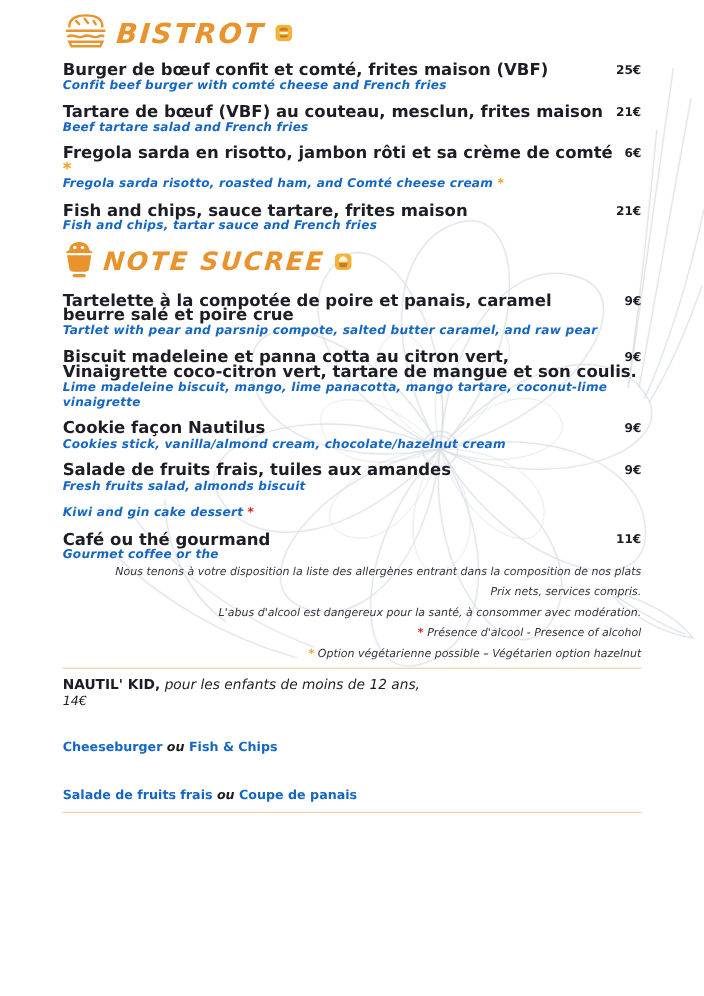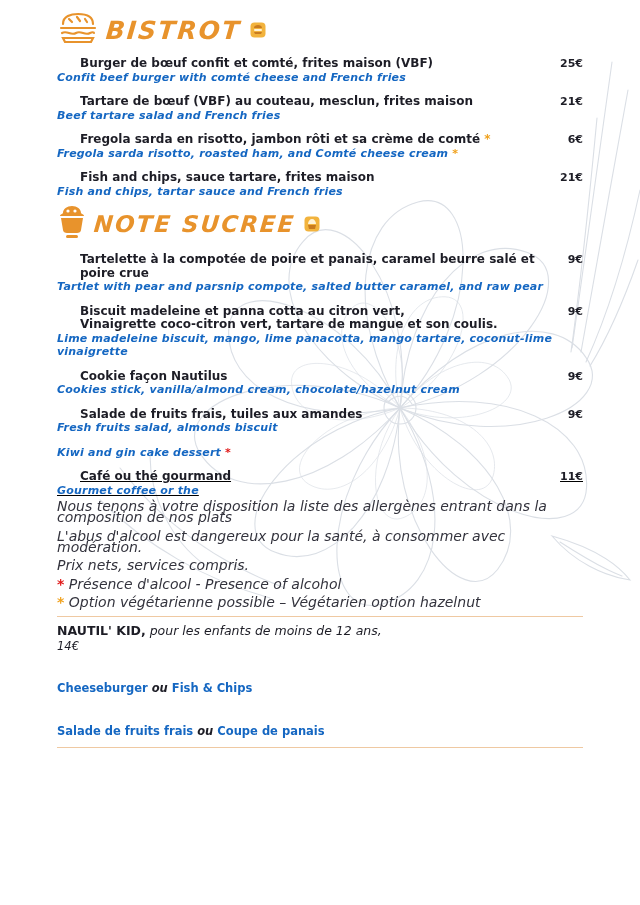--- a/index.html
+++ b/index.html
@@ -23,28 +23,28 @@
   .section-header.second { margin-top:4px; }
   .brand-title {
     font-size:25px; font-weight:bold; font-style:italic;
     color:var(--accent,#E8932C); letter-spacing:2px;
     transform:skewX(-5deg); white-space:nowrap;
   }
   .emoji-badge { display:inline-block; width:16px; height:16px; margin-left:2px; }
 
   .item { margin-bottom:11px; }
   .row { display:flex; justify-content:space-between; align-items:flex-start; }
-  .fr { font-size:12px; font-weight:bold; color:#1d1d26; line-height:13.5px;margin-left:23px; }
+  .fr { font-size:15px; font-weight:bold; color:#1d1d26; line-height:13.5px; }
   .en { font-size:11px; font-weight:bold; font-style:italic; color:var(--blue,#1567C2); line-height:13.5px; letter-spacing:0.2px; }
   .price { font-size:11px; font-weight:bold; color:#1d1d26; white-space:nowrap; margin-left:10px; }
   .mk { font-weight:bold; font-style:normal; }
   .mk-gold { color:var(--gold,#F0A11C); }
   .mk-red  { color:var(--red,#E01818); }
 
-  .footnotes { text-align:left; font-style:italic; font-size:14px; color:#33333d; margin-top:3px; }
+  .footnotes { text-align:right; font-style:italic; font-size:10px; color:#33333d; margin-top:3px; }
   .footnote { margin-bottom:7.5px; line-height:11px; }
 
   .divider { border:none; border-top:1px solid var(--divider,#EFC9A2); margin:4px 0 6px 0; }
 
   .kids { text-align:left; margin:4px 0 8px 0; color:#1d1d26; }
   .kids-line1 { font-size:12.5px; line-height:15px; }
   .kids-name { font-weight:bold; }
   .kids-sub { font-style:italic; }
   .kids-price { font-style:italic; font-size:11.5px; margin:1px 0 2px 0; }
   .kids-option { font-size:11.5px; font-weight:bold; color:var(--blue,#1567C2); line-height:15px;margin-top:28px; }
@@ -207,32 +207,32 @@
         <span class="fr">Salade de fruits frais, tuiles aux amandes</span>
         <span class="price">9€</span>
       </div>
       <div class="en">Fresh fruits salad, almonds biscuit</div>
     </div>
 
     <div class="item">
       <div class="en"><span>Kiwi and gin cake dessert</span> <span class="mk mk-red">*</span></div>
     </div>
 
-    <div class="item" style="margin-bottom:4px;text-decoration:underline;">
+    <div class="item" style="margin-bottom:4px;">
       <div class="row">
         <span class="fr">Café ou thé gourmand</span>
         <span class="price">11€</span>
       </div>
       <div class="en">Gourmet coffee or the</div>
     </div>
 
     <div class="footnotes">
       <div class="footnote">Nous tenons à votre disposition la liste des allergènes entrant dans la composition de nos plats</div>
+      <div class="footnote">Prix nets, services compris.</div>
       <div class="footnote">L'abus d'alcool est dangereux pour la santé, à consommer avec modération.</div>
-      <div class="footnote">Prix nets, services compris.</div>
       <div class="footnote"><span class="mk mk-red">*</span> <span>Présence d'alcool - Presence of alcohol</span></div>
       <div class="footnote"><span class="mk mk-gold">*</span> <span>Option végétarienne possible – Végétarien option hazelnut</span></div>
     </div>
 
     <hr class="divider">
 
     <div class="kids">
       <div class="kids-line1">
         <span class="kids-name">NAUTIL' KID,</span>
         <span class="kids-sub">pour les enfants de moins de 12 ans,</span>

